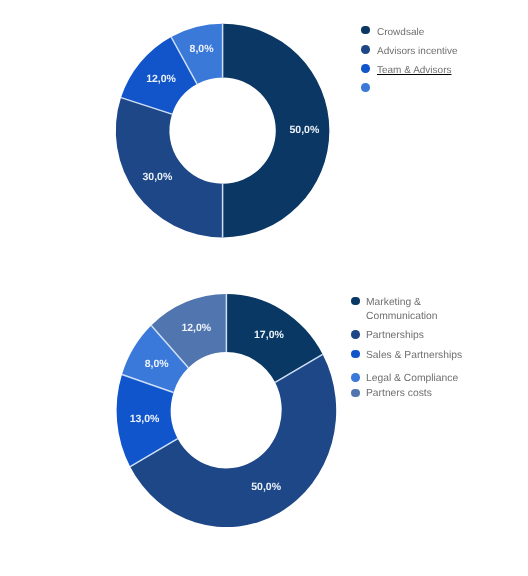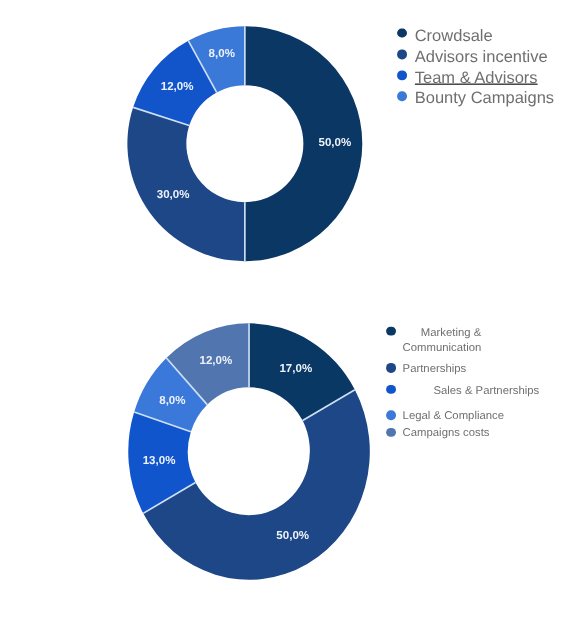--- a/index.html
+++ b/index.html
@@ -24,32 +24,32 @@
     font-family:"Liberation Sans",sans-serif;
     will-change:transform;
   }
   .legend{position:absolute;left:0;top:0;}
   .legend-item{position:absolute;display:flex;align-items:flex-start;white-space:nowrap;}
   .legend-dot{flex:0 0 auto;border-radius:50%;width:8.5px;height:8.5px;}
   .legend-label{color:#6f6f6f;white-space:pre;display:block;will-change:transform;}
   
   #legend1 .legend-item{left:361.4px;}
   #legend1 .legend-dot{margin-top:0.2px;margin-right:7.3px;}
-  #legend1 .legend-label{font-size:15px;line-height:14.2px;}
+  #legend1 .legend-label{font-size:10px;line-height:14.2px;}
   #legend1 .legend-item:nth-child(1){top:25.7px;}
   #legend1 .legend-item:nth-child(2){top:44.9px;}
   #legend1 .legend-item:nth-child(3){top:64.1px;text-decoration:underline;}
   #legend1 .legend-item:nth-child(4){top:83.3px;}
   
   #legend2 .legend-item{left:351.4px;}
   #legend2 .legend-dot{margin-top:1.3px;margin-right:6.3px;}
-  #legend2 .legend-label{font-size:10.3px;line-height:14.2px;text-align:right;}
+  #legend2 .legend-label{font-size:10.3px;line-height:14.2px;}
   #legend2 .legend-item:nth-child(1){top:31.6px;}
   #legend2 .legend-item:nth-child(2){top:65.2px;}
-  #legend2 .legend-item:nth-child(3){top:84.6px;gap:28px;}
+  #legend2 .legend-item:nth-child(3){top:84.6px;}
   #legend2 .legend-item:nth-child(4){top:108px;}
   #legend2 .legend-item:nth-child(5){top:123.4px;}
 </style>
 </head>
 <body>
 
 <div class="page">
 
   <div class="chart-block" id="chart1">
     <svg class="donut-svg" id="svg1" width="528" height="264" viewBox="0 0 528 264">
@@ -79,21 +79,20 @@
       <div class="legend-item">
         <span class="legend-dot" style="background: rgb(29, 71, 135);"></span>
         <span class="legend-label">Advisors incentive</span>
       </div>
       <div class="legend-item">
         <span class="legend-dot" style="background: rgb(18, 85, 203);"></span>
         <span class="legend-label">Team &amp; Advisors</span>
       </div>
       <div class="legend-item">
         <span class="legend-dot" style="background: rgb(58, 121, 216);"></span>
-        <span class="legend-label">Bounty Campaigns</span>
       </div>
     </div>
   </div>
 
   <div class="chart-block" id="chart2">
     <svg class="donut-svg" id="svg2" width="528" height="312" viewBox="0 0 528 312">
       <g class="slices">
         <path class="slice" d="M 226.40 29.90 A 109.80 116.60 0 0 1 322.62 90.33 L 275.12 118.32 A 55.60 58.50 0 0 0 226.40 88.00 Z" fill="#083863"></path>
         <path class="slice" d="M 322.62 90.33 A 109.80 116.60 0 0 1 130.18 202.67 L 177.68 174.68 A 55.60 58.50 0 0 0 275.12 118.32 Z" fill="#1d4787"></path>
         <path class="slice" d="M 130.18 202.67 A 109.80 116.60 0 0 1 121.97 110.47 L 173.52 128.42 A 55.60 58.50 0 0 0 177.68 174.68 Z" fill="#1155cd"></path>
@@ -127,18 +126,18 @@
       <div class="legend-item">
         <span class="legend-dot" style="background: rgb(17, 85, 205);"></span>
         <span class="legend-label">Sales &amp; Partnerships</span>
       </div>
       <div class="legend-item">
         <span class="legend-dot" style="background: rgb(58, 121, 218);"></span>
         <span class="legend-label">Legal &amp; Compliance</span>
       </div>
       <div class="legend-item">
         <span class="legend-dot" style="background: rgb(81, 117, 174);"></span>
-        <span class="legend-label">Campaigns costs</span>
+        <span class="legend-label">Partners costs</span>
       </div>
     </div>
   </div>
 
 </div>
 
 </body></html>

